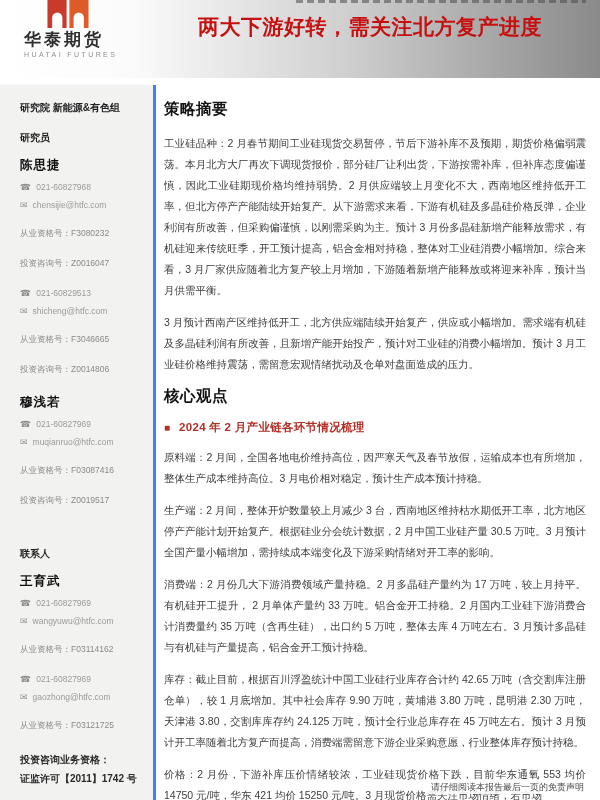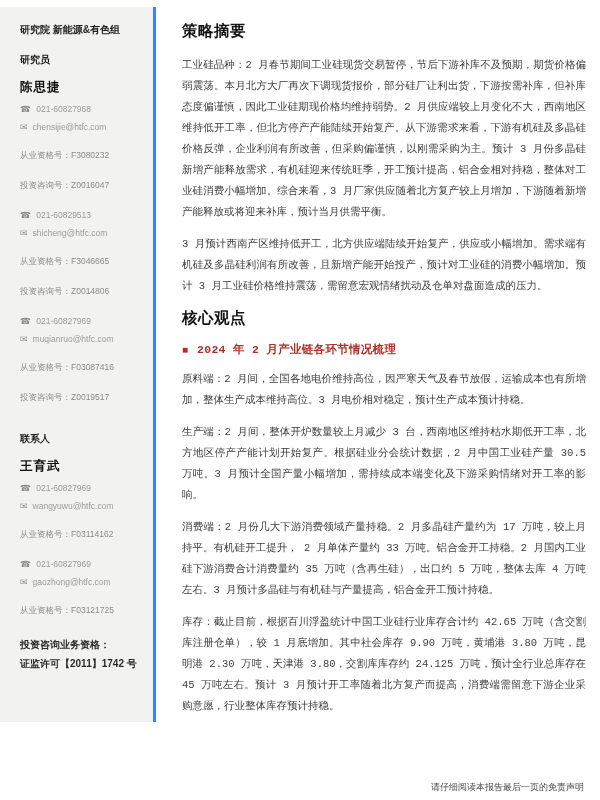--- a/index.html
+++ b/index.html
@@ -35,40 +35,55 @@
   .person{margin-bottom:2px;}
   .person-name{
     font-family:Liberation Serif, serif;
     font-size:12.5px;font-weight:bold;color:#101010;margin:12px 0 6px;letter-spacing:1px;
   }
   .contact-row{display:flex;align-items:center;gap:5px;margin:8px 0;font-size:8.5px;color:#9b9b9b;}
   .contact-icon{font-size:9px;color:#8f8f8f;}
   .cred-row{margin:18px 0;font-size:8.5px;color:#8a8a8a;}
   .license{margin-top:12px;font-size:10px;font-weight:bold;color:#2b2b2b;line-height:1.9;}
   
-  .main{flex:1;box-sizing:border-box;padding:12px 14px 30px 26px;overflow:hidden;background:#fff;font-family:Liberation Mono, monospace;}
+  .main{flex:1;box-sizing:border-box;padding:12px 14px 30px 8px;overflow:hidden;background:#fff;}
   .section-title{font-size:15.5px;font-weight:bold;color:#141414;margin:2px 0 13px;letter-spacing:.5px;}
   .body-p{
     font-size:10.5px;line-height:21px;color:#3d3d3d;text-align:justify;
     margin:0 0 11px;
   }
   .sub-heading{display:flex;align-items:baseline;gap:9px;margin:2px 0 12px;}
   .sub-heading .sq{color:#b03028;font-size:10px;}
   .sub-heading .txt{color:#b03028;font-size:11.5px;font-weight:bold;letter-spacing:.3px;}
   
   .page-footer{
     position:absolute;right:16px;bottom:6px;font-size:9px;color:#4a4a4a;
     background:rgba(255,255,255,.85);padding-left:6px;
   }
 </style>
 </head>
 <body>
 
 <div class="page">
 
+  <div class="header">
+    <div class="clip-strip"></div>
+    <div class="logo">
+      <svg class="logo-icon" width="44" height="28" viewBox="0 0 44 30">
+        <rect x="0" y="0" width="21" height="30" fill="#c93a2b"></rect>
+        <rect x="23" y="0" width="21" height="30" fill="#de5a26"></rect>
+        <path d="M5 30 v-11 a5.5 5.5 0 0 1 11 0 v11 z" fill="#ffffff"></path>
+        <path d="M28 30 v-11 a5.5 5.5 0 0 1 11 0 v11 z" fill="#ffffff"></path>
+        <rect x="20.5" y="0" width="3" height="30" fill="#ffffff"></rect>
+      </svg>
+      <div class="logo-cn">华泰期货</div>
+      <div class="logo-en">HUATAI FUTURES</div>
+    </div>
+    <div class="report-title">两大下游好转，需关注北方复产进度</div>
+  </div>
 
   <div class="content">
 
     <div class="sidebar">
       <div class="group-title">研究院 新能源&amp;有色组</div>
 
       <div class="role-label">研究员</div>
 
       <div class="person">
         <div class="person-name">陈思捷</div>
@@ -99,37 +114,38 @@
         </div>
         <div class="cred-row">
           <span>从业资格号：</span><span>F3046665</span>
         </div>
         <div class="cred-row">
           <span>投资咨询号：</span><span>Z0014806</span>
         </div>
       </div>
 
       <div class="person">
+        <div class="person-name">穆浅若</div>
         <div class="contact-row">
           <span class="contact-icon">☎</span>
           <span>021-60827969</span>
         </div>
         <div class="contact-row">
           <span class="contact-icon">✉</span>
           <span>muqianruo@htfc.com</span>
         </div>
         <div class="cred-row">
           <span>从业资格号：</span><span>F03087416</span>
         </div>
         <div class="cred-row">
           <span>投资咨询号：</span><span>Z0019517</span>
         </div>
       </div>
 
-      <div class="role-label" style="margin-top:28px;">联系人</div>
+      <div class="role-label" style="margin-top:40px;">联系人</div>
 
       <div class="person">
         <div class="person-name">王育武</div>
         <div class="contact-row">
           <span class="contact-icon">☎</span>
           <span>021-60827969</span>
         </div>
         <div class="contact-row">
           <span class="contact-icon">✉</span>
           <span>wangyuwu@htfc.com</span>

